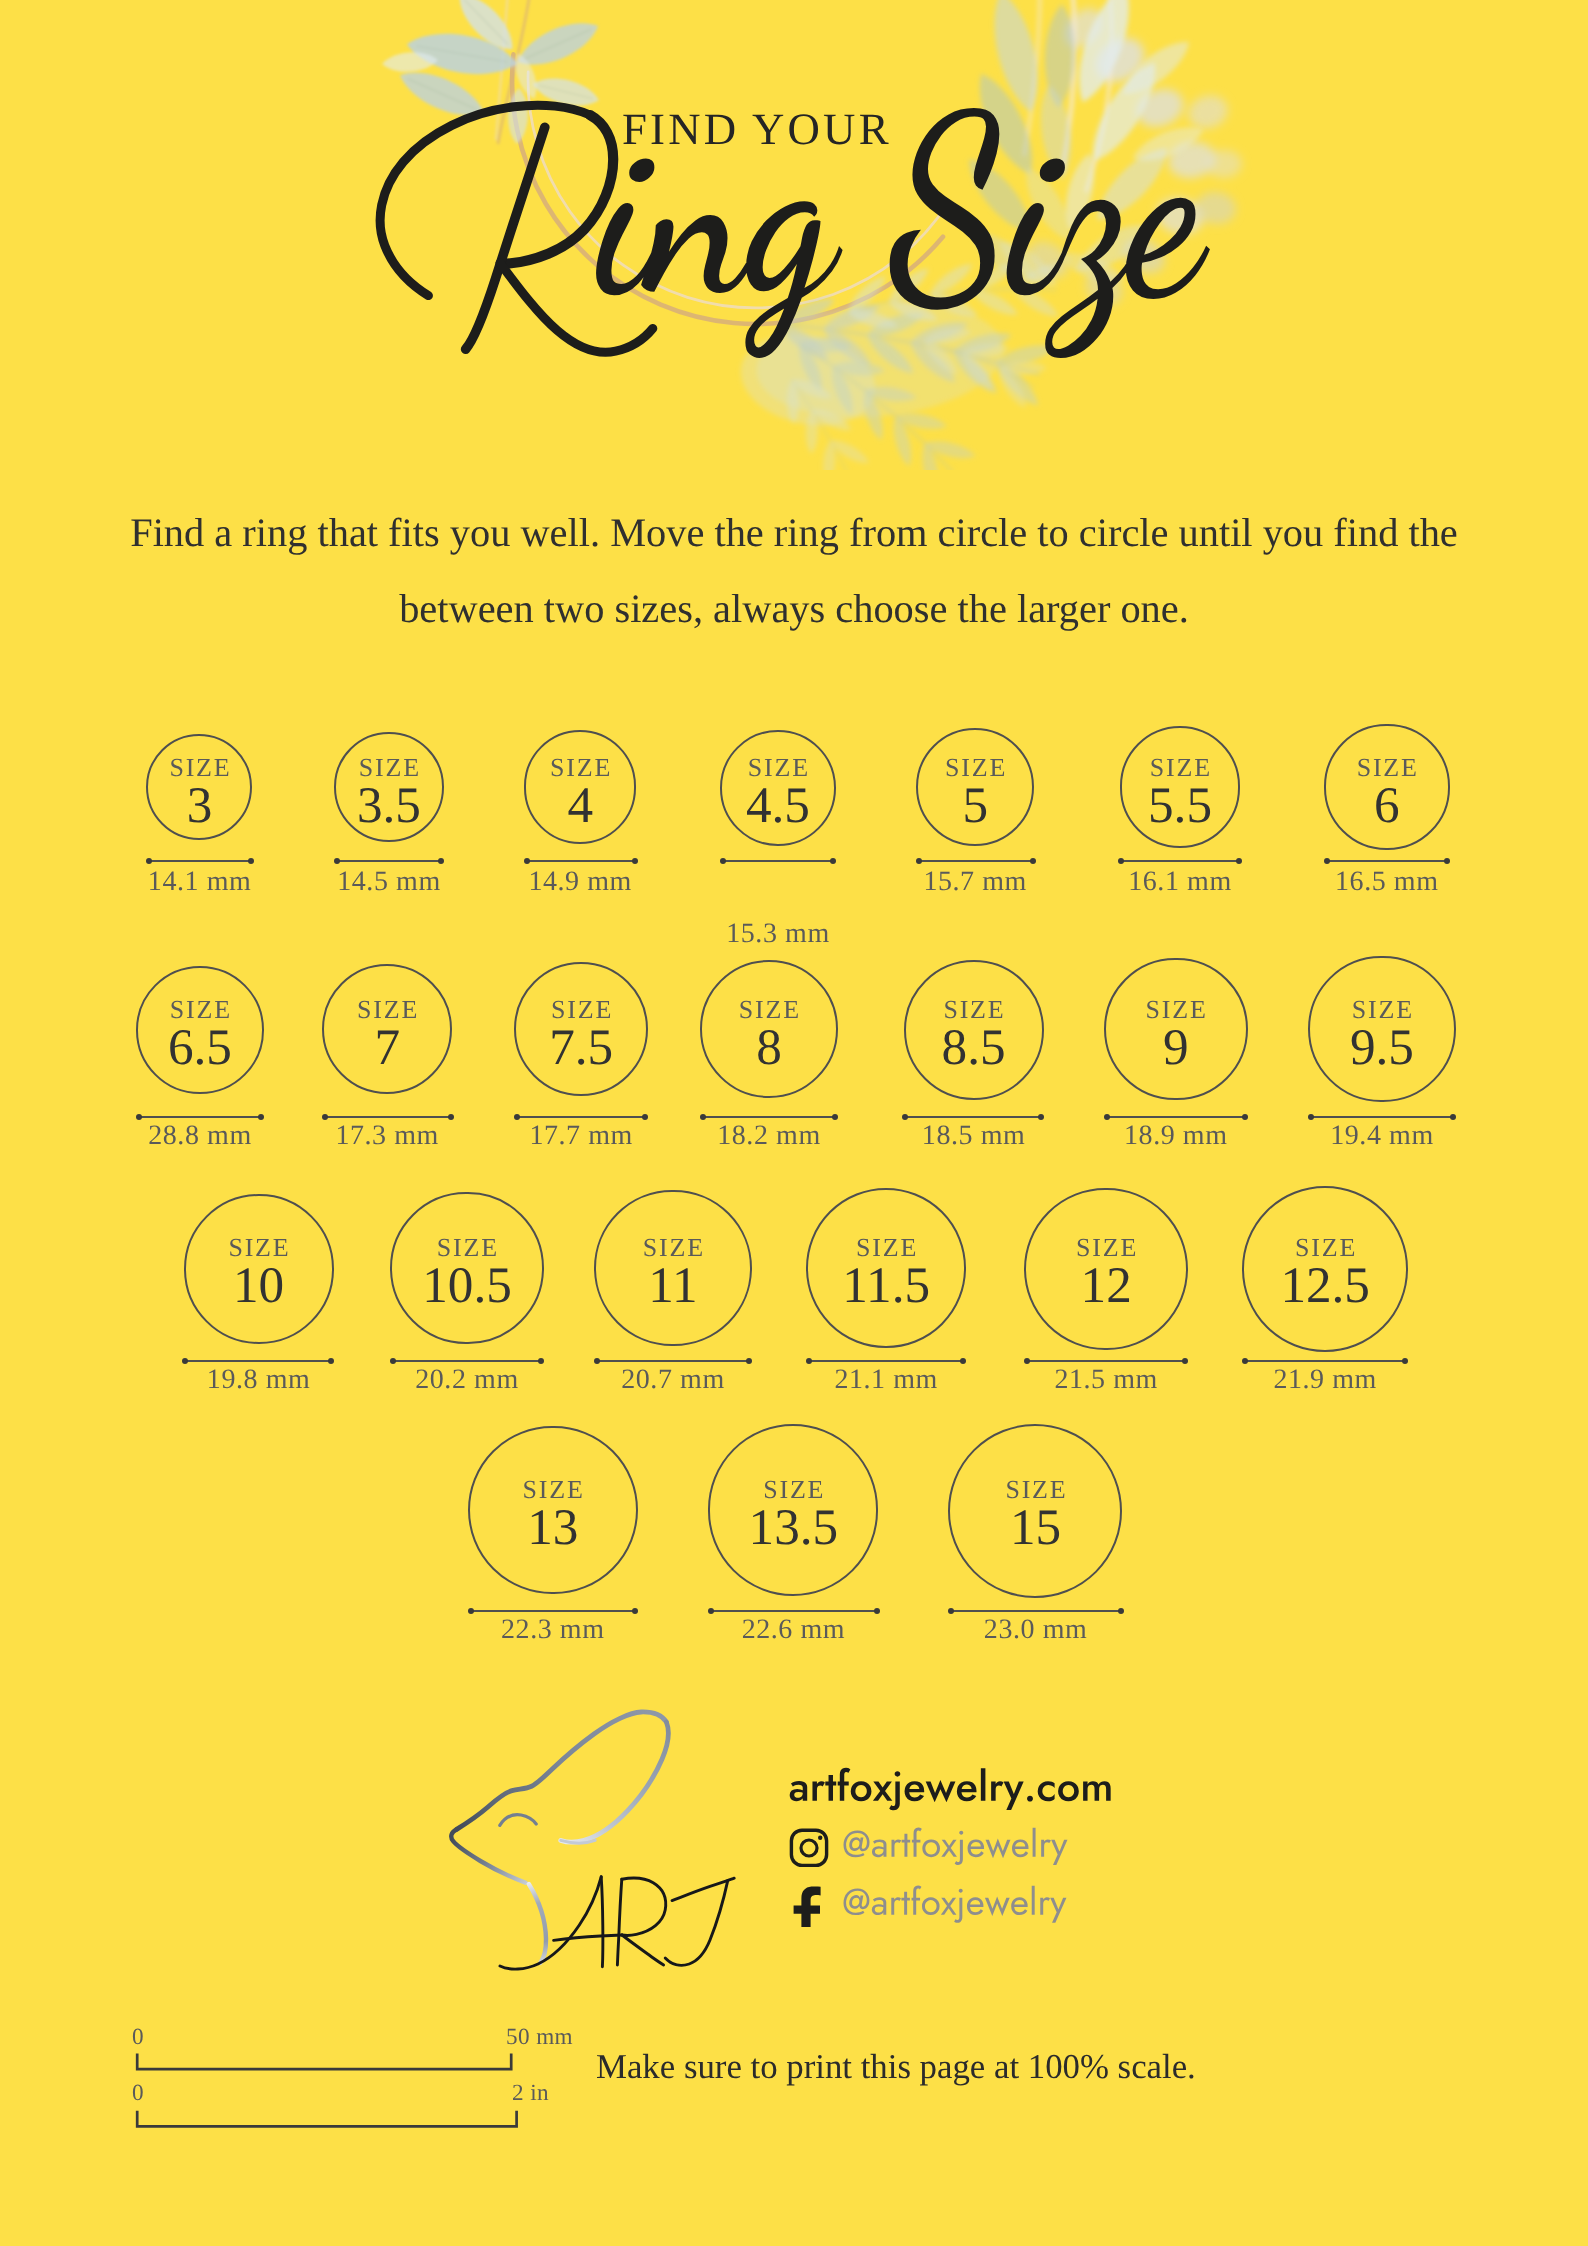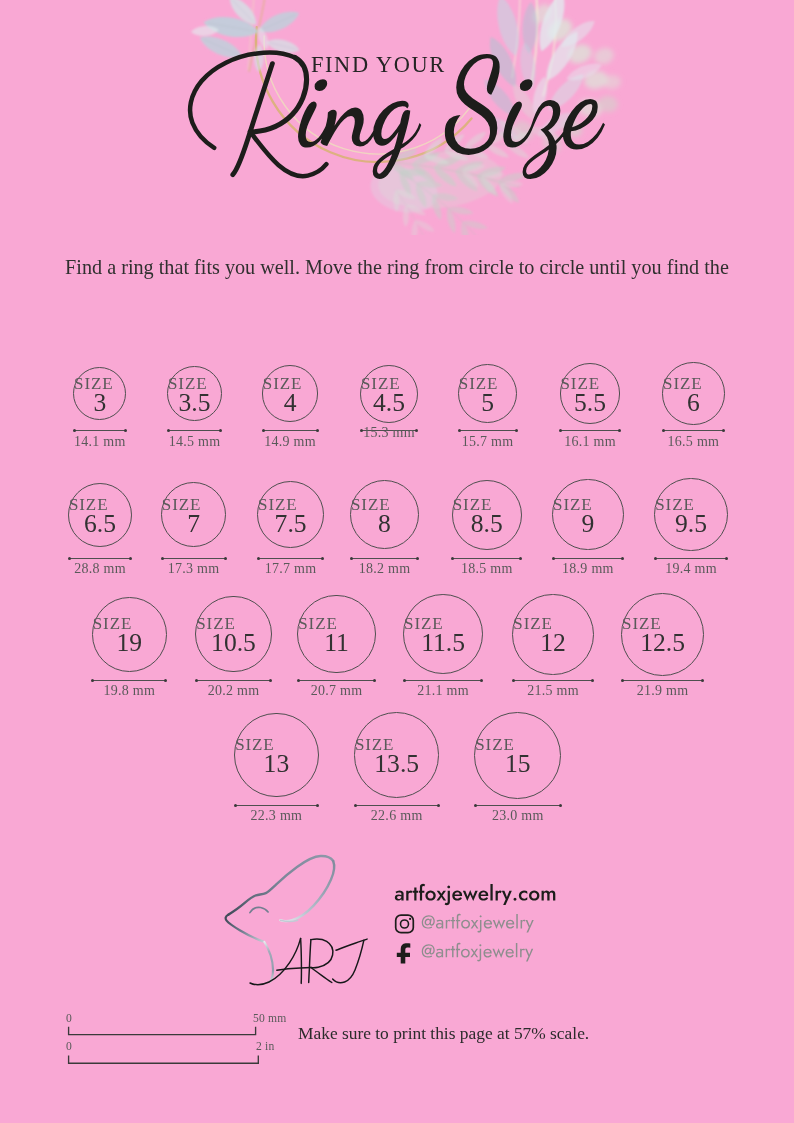--- a/index.html
+++ b/index.html
@@ -1,38 +1,38 @@
 <!DOCTYPE html>
 <html><head>
 <meta charset="utf-8">
 <title>Find Your Ring Size</title>
 <style>
   html,body{margin:0;padding:0;background:#fff;}
   body{width:794px;height:1123px;font-family:"Liberation Serif",serif;color:#2b2b2b;overflow:hidden;}
-  .page{position:relative;width:794px;height:1123px;background:#f9a8d4;}
+  .page{position:relative;width:794px;height:1123px;background:#fde047;}
   .abs{position:absolute;}
 
   
   #header{position:absolute;left:0;top:0;width:794px;height:235px;}
   #wreath{position:absolute;left:0;top:0;}
   #eyebrow{position:absolute;left:311px;top:52px;font-family:"Liberation Serif",serif;
            font-size:22.4px;letter-spacing:1.6px;color:#252525;white-space:nowrap;}
   #title-svg{position:absolute;}
 
   
   #intro{position:absolute;left:0;top:243px;width:794px;text-align:center;
          font-size:20.2px;line-height:25.6px;color:#30302f;}
   #intro div{white-space:nowrap;margin-top:12px;}
 
   
   #chart{position:absolute;left:0;top:0;width:794px;height:1123px;}
   .size-row{position:absolute;left:0;top:0;width:794px;height:0;}
   .size-cell{position:absolute;}
   .ring-circle{position:absolute;left:0;top:0;right:0;bottom:0;border:1px solid #4f4f4f;border-radius:50%;}
-  .size-word{position:absolute;left:0;right:0;text-align:left;font-size:17px;letter-spacing:0.9px;
+  .size-word{position:absolute;left:0;right:0;text-align:center;font-size:13px;letter-spacing:0.9px;
              color:#5a5a5a;top:50%;margin-top:-15px;line-height:10px;text-indent:0.9px;}
   .size-num{position:absolute;left:0;right:0;text-align:center;font-size:25.6px;color:#323232;
             top:50%;margin-top:-2px;line-height:22px;}
   .mm-line{position:absolute;height:1.1px;background:#4f4f4f;}
   .mm-line .cap{position:absolute;width:3px;height:3px;background:#3a3a3a;border-radius:50%;top:-1px;}
   .mm-line .cap.l{left:-1px;} .mm-line .cap.r{right:-1px;}
   .mm-label{position:absolute;width:80px;text-align:center;font-size:14px;color:#5a5a5a;letter-spacing:0.28px;line-height:9px;}
 
   
   #brand{position:absolute;left:0;top:0;width:794px;height:1123px;}
@@ -315,20 +315,21 @@
 <path fill="none" stroke="#1d1d1b" stroke-width="4.8" stroke-linecap="round" d="M272.4,63.6 C265.2,85.0 256.0,113.6 247.8,139.2 C241.2,159.6 236.0,171.0 232.8,174.6"></path>
 <path fill="none" stroke="#1d1d1b" stroke-width="4.5" stroke-linecap="round" d="M250.0,131.5 C258.6,143.0 268.4,156.4 278.6,165.2 C288.8,174.0 298.6,177.6 307.8,175.6 C316.0,173.8 322.2,169.4 326.4,164.2"></path>
       <g transform="translate(298.8,144) scale(1.0625,1.25)">
           <path d="M7.78 2.89Q3.52 2.89 1.4 0.34Q-0.72 -2.22 -0.72 -5.87Q-0.72 -8.17 0.1 -11.67Q0.91 -15.17 2.35 -19.02Q3.79 -22.87 5.69 -26.27Q7.59 -29.67 9.74 -31.82Q11.9 -33.97 14.05 -33.97Q15.18 -33.97 16.01 -33.3Q16.83 -32.62 16.83 -31.26Q16.83 -29.99 15.29 -27.35Q13.76 -24.72 11.68 -21.3Q9.6 -17.88 8.05 -14.18Q6.5 -10.48 6.5 -7.12Q6.5 -3.82 7.66 -2.73Q8.83 -1.63 11.11 -1.63Q14.51 -1.63 18.47 -5.03Q22.43 -8.43 26.73 -16.93L28.06 -15.49Q24.73 -6.75 19.31 -1.93Q13.9 2.89 7.78 2.89ZM19.64 -42.4Q17.82 -42.4 16.35 -43.3Q14.88 -44.19 14.88 -46.1Q14.88 -48.45 17.44 -50.11Q20 -51.77 22.71 -51.77Q24.41 -51.77 25.56 -51Q26.72 -50.23 26.72 -48.24Q26.72 -46.18 24.49 -44.29Q22.25 -42.4 19.64 -42.4ZM57.62 2Q53.83 2 51.86 0.09Q49.89 -1.82 49.89 -4.76Q49.89 -6.79 50.6 -9.05Q51.32 -11.32 52.02 -13.66Q52.72 -16 52.72 -18.15Q52.72 -20.52 51.64 -21.42Q50.56 -22.33 49.08 -22.33Q46.06 -22.33 42.89 -19.85Q39.73 -17.37 36.76 -13.6Q33.8 -9.84 31.2 -5.78Q28.6 -1.73 26.67 1.5Q24.86 1.5 23.22 0.88Q21.59 0.25 20.5 -1.21Q20.57 -1.71 21.62 -4.27Q22.67 -6.84 24 -10.45Q25.33 -14.07 26.35 -18Q27.38 -21.93 27.38 -25.15Q28.05 -25.93 29.46 -26.7Q30.87 -27.47 32.42 -27.47Q35.7 -27.47 35.7 -24.58Q35.7 -23.27 35.13 -20.54Q34.56 -17.81 33.59 -14.51Q36.22 -18.18 39.39 -21.53Q42.56 -24.89 46.03 -27.05Q49.5 -29.2 53.01 -29.2Q57.2 -29.2 59.17 -26.33Q61.14 -23.45 61.14 -19.98Q61.14 -16.95 60.14 -14.34Q59.14 -11.73 58.16 -9.39Q57.18 -7.05 57.18 -4.76Q57.18 -3.03 57.96 -2.32Q58.74 -1.62 59.75 -1.62Q62.17 -1.62 64.75 -3.93Q67.32 -6.25 69.67 -9.81Q72.02 -13.37 73.82 -17L75.36 -15.63Q73.26 -10.73 70.62 -6.75Q67.98 -2.76 64.77 -0.38Q61.56 2 57.62 2ZM76.07 28Q73.66 28 71.6 26.54Q69.55 25.08 69.55 21.76Q69.55 18.62 71.4 16.07Q73.25 13.52 76.25 11.37Q79.26 9.22 82.75 7.42Q86.24 5.62 89.48 4.02Q90.66 1.1 91.73 -2.26Q92.8 -5.62 93.78 -9.57Q90.2 -4.87 86.27 -1.77Q82.34 1.34 78.28 1.34Q74.39 1.34 72.15 -1.44Q69.91 -4.21 69.91 -8.73Q69.91 -14 72.53 -18.66Q75.15 -23.33 79.33 -26.96Q83.5 -30.6 88.25 -32.65Q92.99 -34.7 97.28 -34.7Q100.4 -34.7 101.91 -33.6Q103.41 -32.51 103.41 -31.06Q103.41 -29.94 102.76 -29.3Q102.12 -28.65 101.92 -28.55Q101.06 -29.57 100.02 -29.92Q98.98 -30.27 97.56 -30.27Q93.66 -30.27 90.04 -28.04Q86.43 -25.82 83.66 -22.33Q80.9 -18.84 79.29 -15.1Q77.67 -11.35 77.67 -8.3Q77.67 -6.19 78.59 -5.09Q79.5 -3.98 80.88 -3.98Q83.71 -3.98 87.72 -7.69Q91.74 -11.39 95.46 -16.67Q95.69 -17.64 95.87 -18.41Q96.05 -19.18 96.23 -20.08Q97.04 -23.37 98.37 -25.26Q99.7 -27.15 102.2 -27.15Q102.7 -27.15 103.38 -27.06Q104.06 -26.97 104.88 -26.77Q104.88 -25.03 103.9 -20.89Q102.91 -16.75 101.2 -11.24Q99.48 -5.74 97.33 0.04Q100.48 -1.34 103.67 -3.73Q106.86 -6.12 109.53 -9.44Q112.2 -12.76 113.63 -16.78L115.29 -15.2Q113.72 -10.63 110.38 -6.85Q107.05 -3.08 103.19 -0.35Q99.33 2.39 96.08 3.89Q93.36 10.52 90.22 16Q87.08 21.47 83.59 24.74Q80.09 28 76.07 28ZM75.7 23.78Q77.56 23.78 80.79 20.23Q84.02 16.68 87.8 8.17Q84.02 10.03 80.82 12Q77.63 13.96 75.65 16.15Q73.66 18.33 73.66 20.79Q73.66 22.17 74.26 22.98Q74.85 23.78 75.7 23.78ZM159.81 8.7Q154.09 8.7 148.97 6.71Q143.84 4.73 140.63 0.66Q137.43 -3.4 137.43 -9.49Q137.43 -14.86 139.73 -17.86Q142.04 -20.86 145.47 -22.06Q148.91 -23.26 152.12 -23.26Q149.06 -19.99 147.47 -16.42Q145.89 -12.85 145.89 -9.52Q145.89 -6.01 147.62 -2.99Q149.34 0.03 152.81 1.9Q156.28 3.78 161.47 3.78Q165.95 3.78 170.24 2.23Q174.53 0.68 177.27 -2.38Q180.01 -5.44 180.01 -10.05Q180.01 -14.19 177.7 -17.17Q175.39 -20.15 171.76 -22.52Q168.13 -24.88 164.08 -27.05Q160.04 -29.21 156.41 -31.7Q152.78 -34.2 150.47 -37.46Q148.16 -40.72 148.16 -45.3Q148.16 -49.43 150.19 -54.06Q152.23 -58.7 156.01 -62.8Q159.8 -66.9 165.16 -69.45Q170.52 -72 177.09 -72Q183.72 -72 186.38 -69.11Q189.05 -66.23 189.05 -61.64Q189.05 -58 187.77 -53.8Q186.49 -49.6 184.65 -45.81Q182.8 -42.02 181.13 -39.34Q179.04 -39.82 178.03 -41.04Q177.03 -42.26 177.03 -44.23Q177.03 -46.33 177.91 -48.96Q178.78 -51.59 179.91 -54.41Q181.03 -57.23 181.91 -59.91Q182.78 -62.59 182.78 -64.64Q182.78 -66.5 181.69 -67.54Q180.6 -68.58 177.37 -68.58Q172.63 -68.58 168.63 -66.45Q164.63 -64.33 161.68 -61.05Q158.72 -57.77 157.1 -54.16Q155.47 -50.55 155.47 -47.6Q155.47 -43.98 157.74 -41.39Q160 -38.8 163.58 -36.69Q167.16 -34.59 171.15 -32.48Q175.15 -30.36 178.73 -27.75Q182.3 -25.13 184.57 -21.56Q186.83 -17.98 186.83 -12.85Q186.83 -7.62 184.49 -3.63Q182.16 0.35 178.2 3.09Q174.24 5.83 169.46 7.26Q164.68 8.7 159.81 8.7ZM200.98 2.89Q196.72 2.89 194.6 0.34Q192.48 -2.22 192.48 -5.87Q192.48 -8.17 193.3 -11.67Q194.11 -15.17 195.55 -19.02Q196.99 -22.87 198.89 -26.27Q200.79 -29.67 202.94 -31.82Q205.1 -33.97 207.25 -33.97Q208.38 -33.97 209.21 -33.3Q210.03 -32.62 210.03 -31.26Q210.03 -29.99 208.49 -27.35Q206.96 -24.72 204.88 -21.3Q202.8 -17.88 201.25 -14.18Q199.7 -10.48 199.7 -7.12Q199.7 -3.82 200.86 -2.73Q202.03 -1.63 204.31 -1.63Q207.71 -1.63 211.67 -5.03Q215.63 -8.43 219.93 -16.93L221.26 -15.49Q217.93 -6.75 212.51 -1.93Q207.1 2.89 200.98 2.89ZM212.84 -42.4Q211.02 -42.4 209.55 -43.3Q208.08 -44.19 208.08 -46.1Q208.08 -48.45 210.64 -50.11Q213.2 -51.77 215.91 -51.77Q217.61 -51.77 218.76 -51Q219.92 -50.23 219.92 -48.24Q219.92 -46.18 217.69 -44.29Q215.45 -42.4 212.84 -42.4ZM217.95 28Q214.56 28 212.59 26.7Q210.62 25.41 210.62 22.39Q210.62 19.04 212.77 16.33Q214.92 13.62 218.55 11.19Q222.19 8.76 226.61 6.25Q231.04 3.74 235.48 0.76Q235.41 -2.55 233.65 -5.47Q231.9 -8.4 227.49 -11.65Q231.28 -12.72 233.91 -15.11Q236.55 -17.5 237.9 -20.4Q239.26 -23.31 239.26 -25.84Q239.26 -27.77 238.35 -29.24Q237.44 -30.7 235.22 -30.7Q232.14 -30.7 229.54 -28.13Q226.94 -25.55 224.63 -21.45Q222.32 -17.35 220.09 -12.6L218.38 -14.04Q220.58 -19.96 223 -24.77Q225.43 -29.58 228.74 -32.44Q232.05 -35.3 236.69 -35.3Q240.6 -35.3 243.38 -33.03Q246.16 -30.75 246.16 -26.52Q246.16 -23.28 244.57 -20.29Q242.97 -17.3 240.38 -14.88Q237.79 -12.45 234.72 -10.88Q237.03 -9.1 238.71 -6.89Q240.38 -4.67 241.36 -2.46Q245.01 -5.29 247.92 -8.7Q250.84 -12.12 252.46 -16.49L253.7 -15Q252.23 -10.57 249.24 -6.78Q246.25 -2.98 242.25 -0.05Q242.45 0.65 242.55 1.44Q242.65 2.23 242.65 3.25Q242.65 7.67 240.65 12.05Q238.65 16.43 235.14 20.03Q231.63 23.63 227.23 25.81Q222.84 28 217.95 28ZM216.74 24.44Q218.54 24.44 221.4 23.07Q224.26 21.69 227.23 19.09Q230.19 16.48 232.43 12.77Q234.66 9.06 235.31 4.3Q231.53 6.73 227.71 8.87Q223.9 11.01 220.8 13.09Q217.7 15.16 215.81 17.23Q213.93 19.3 213.93 21.58Q213.93 23.06 214.76 23.75Q215.58 24.44 216.74 24.44ZM261.58 4.4Q255.26 4.4 251.92 0.98Q248.58 -2.45 248.58 -7.56Q248.58 -11.99 250.83 -16.95Q253.08 -21.92 256.87 -26.28Q260.65 -30.65 265.23 -33.36Q269.8 -36.07 274.35 -36.07Q276.86 -36.07 279.11 -34.76Q281.35 -33.45 281.35 -29.54Q281.35 -25.74 279.13 -22.42Q276.92 -19.11 273.23 -16.51Q269.55 -13.91 265.12 -12.26Q260.7 -10.61 256.26 -10.14Q256.13 -9.57 256.06 -9Q256 -8.43 256 -7.48Q256 -6.71 256.21 -5.39Q256.41 -4.07 257.16 -2.72Q257.92 -1.36 259.5 -0.44Q261.09 0.48 263.76 0.48Q267.98 0.48 272.22 -1.9Q276.46 -4.27 280.16 -8.2Q283.87 -12.13 286.37 -16.93L288.16 -15.52Q285.46 -9.52 281.23 -5.05Q277.01 -0.57 271.94 1.91Q266.87 4.4 261.58 4.4ZM257.19 -13.35Q259.82 -13.81 263.07 -15.38Q266.33 -16.95 269.33 -19.27Q272.34 -21.6 274.28 -24.39Q276.22 -27.18 276.22 -30.09Q276.22 -31.19 275.82 -31.64Q275.42 -32.1 274.41 -32.1Q272.08 -32.1 269.53 -30.39Q266.97 -28.69 264.55 -25.95Q262.12 -23.2 260.19 -19.89Q258.26 -16.58 257.19 -13.35Z" fill="#1d1d1b"></path>
         </g>
     </svg>
   </div>
 
   <div id="intro">
     <div>Find a ring that fits you well. Move the ring from circle to circle until you find the</div>
+    <div>between two sizes, always choose the larger one.</div>
   </div>
 
   <div id="chart">
   <div class="size-row">
    <div class="size-cell" style="left:73.15px;top:366.95px;width:53.29px;height:53.29px">
     <div class="ring-circle"></div>
     <div class="size-word">SIZE</div>
     <div class="size-num">3</div>
    </div>
    <div class="mm-line" style="left:73.75px;top:430.40px;width:52.09px">
@@ -358,21 +359,21 @@
    <div class="mm-label" style="left:250.10px;top:436.90px">14.9 mm</div>
    <div class="size-cell" style="left:360.09px;top:364.69px;width:57.83px;height:57.83px">
     <div class="ring-circle"></div>
     <div class="size-word">SIZE</div>
     <div class="size-num">4.5</div>
    </div>
    <div class="mm-line" style="left:360.69px;top:430.40px;width:56.63px">
           <i class="cap l"></i>
           <i class="cap r"></i>
         </div>
-   <div class="mm-label" style="left:349.00px;top:428px">15.3 mm</div>
+   <div class="mm-label" style="left:349.00px;top:463px">15.3 mm</div>
    <div class="size-cell" style="left:457.93px;top:363.93px;width:59.34px;height:59.34px">
     <div class="ring-circle"></div>
     <div class="size-word">SIZE</div>
     <div class="size-num">5</div>
    </div>
    <div class="mm-line" style="left:458.53px;top:430.40px;width:58.14px">
           <i class="cap l"></i>
           <i class="cap r"></i>
         </div>
    <div class="mm-label" style="left:447.60px;top:436.90px">15.7 mm</div>
@@ -466,21 +467,21 @@
    <div class="mm-line" style="left:654.94px;top:558.00px;width:72.12px">
           <i class="cap l"></i>
           <i class="cap r"></i>
         </div>
    <div class="mm-label" style="left:651.00px;top:564.40px">19.4 mm</div>
   </div>
   <div class="size-row">
    <div class="size-cell" style="left:91.88px;top:596.78px;width:74.83px;height:74.83px">
     <div class="ring-circle"></div>
     <div class="size-word">SIZE</div>
-    <div class="size-num">19</div>
+    <div class="size-num">10</div>
    </div>
    <div class="mm-line" style="left:92.48px;top:679.60px;width:73.63px">
           <i class="cap l"></i>
           <i class="cap r"></i>
         </div>
    <div class="mm-label" style="left:89.30px;top:686.10px">19.8 mm</div>
    <div class="size-cell" style="left:195.33px;top:596.03px;width:76.35px;height:76.35px">
     <div class="ring-circle"></div>
     <div class="size-word">SIZE</div>
     <div class="size-num">10.5</div>
@@ -641,17 +642,17 @@
 </g>
 <g>
   <path fill="none" stroke="#3a3a3a" stroke-width="1.35" d="M68.6,1055.4 L68.6,1063.2 L258.3,1063.2 L258.3,1055.4"></path>
 </g>
     </svg>
     <div class="rule-num" style="left:66px;top:1014px">0</div>
     <div class="rule-num" style="left:253px;top:1014px">50 mm</div>
     <div class="rule-num" style="left:66px;top:1042px">0</div>
     <div class="rule-num" style="left:256px;top:1042px">2 in</div>
     <div id="notes" style="left:298px;top:1024px">
-      <div>Make sure to print this page at 57% scale.</div>
+      <div>Make sure to print this page at 100% scale.</div>
     </div>
   </div>
 
 </div>
 
 </body></html>

